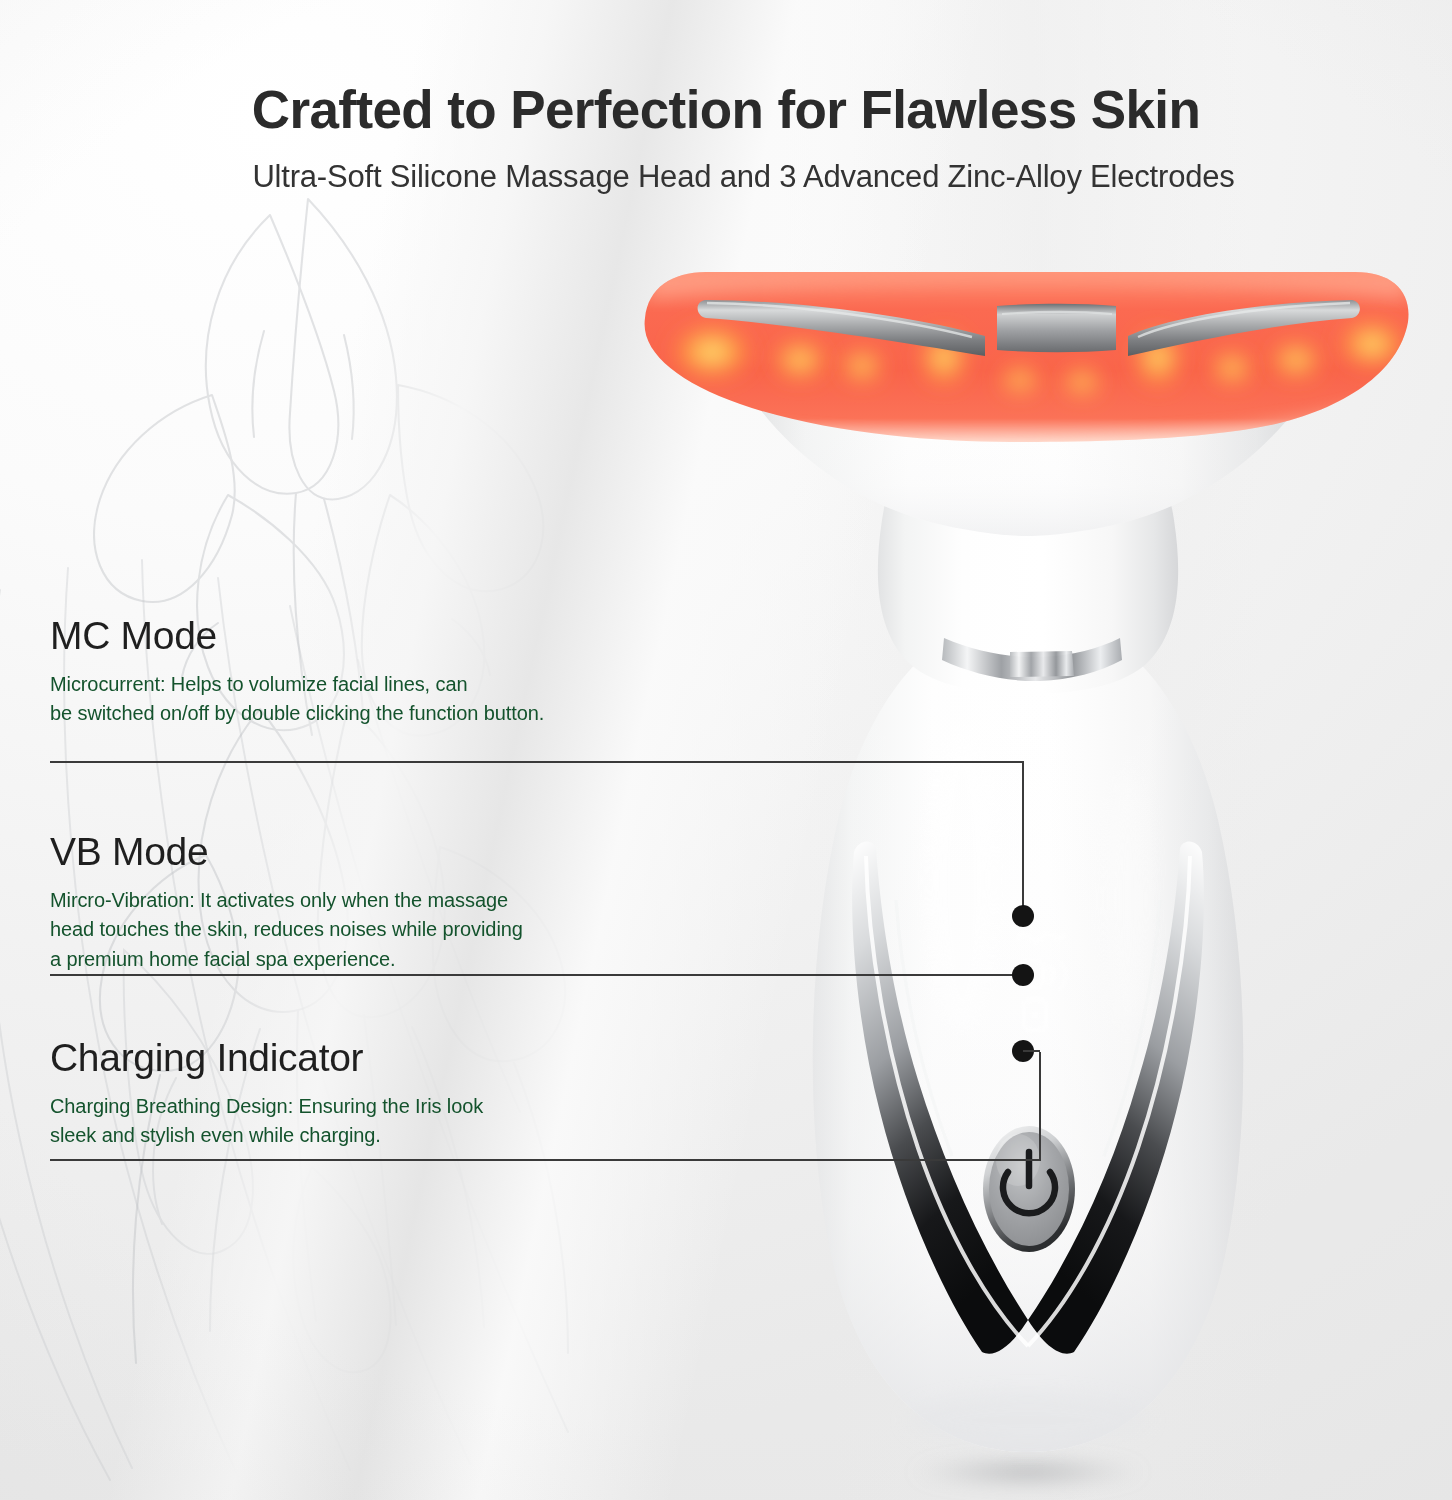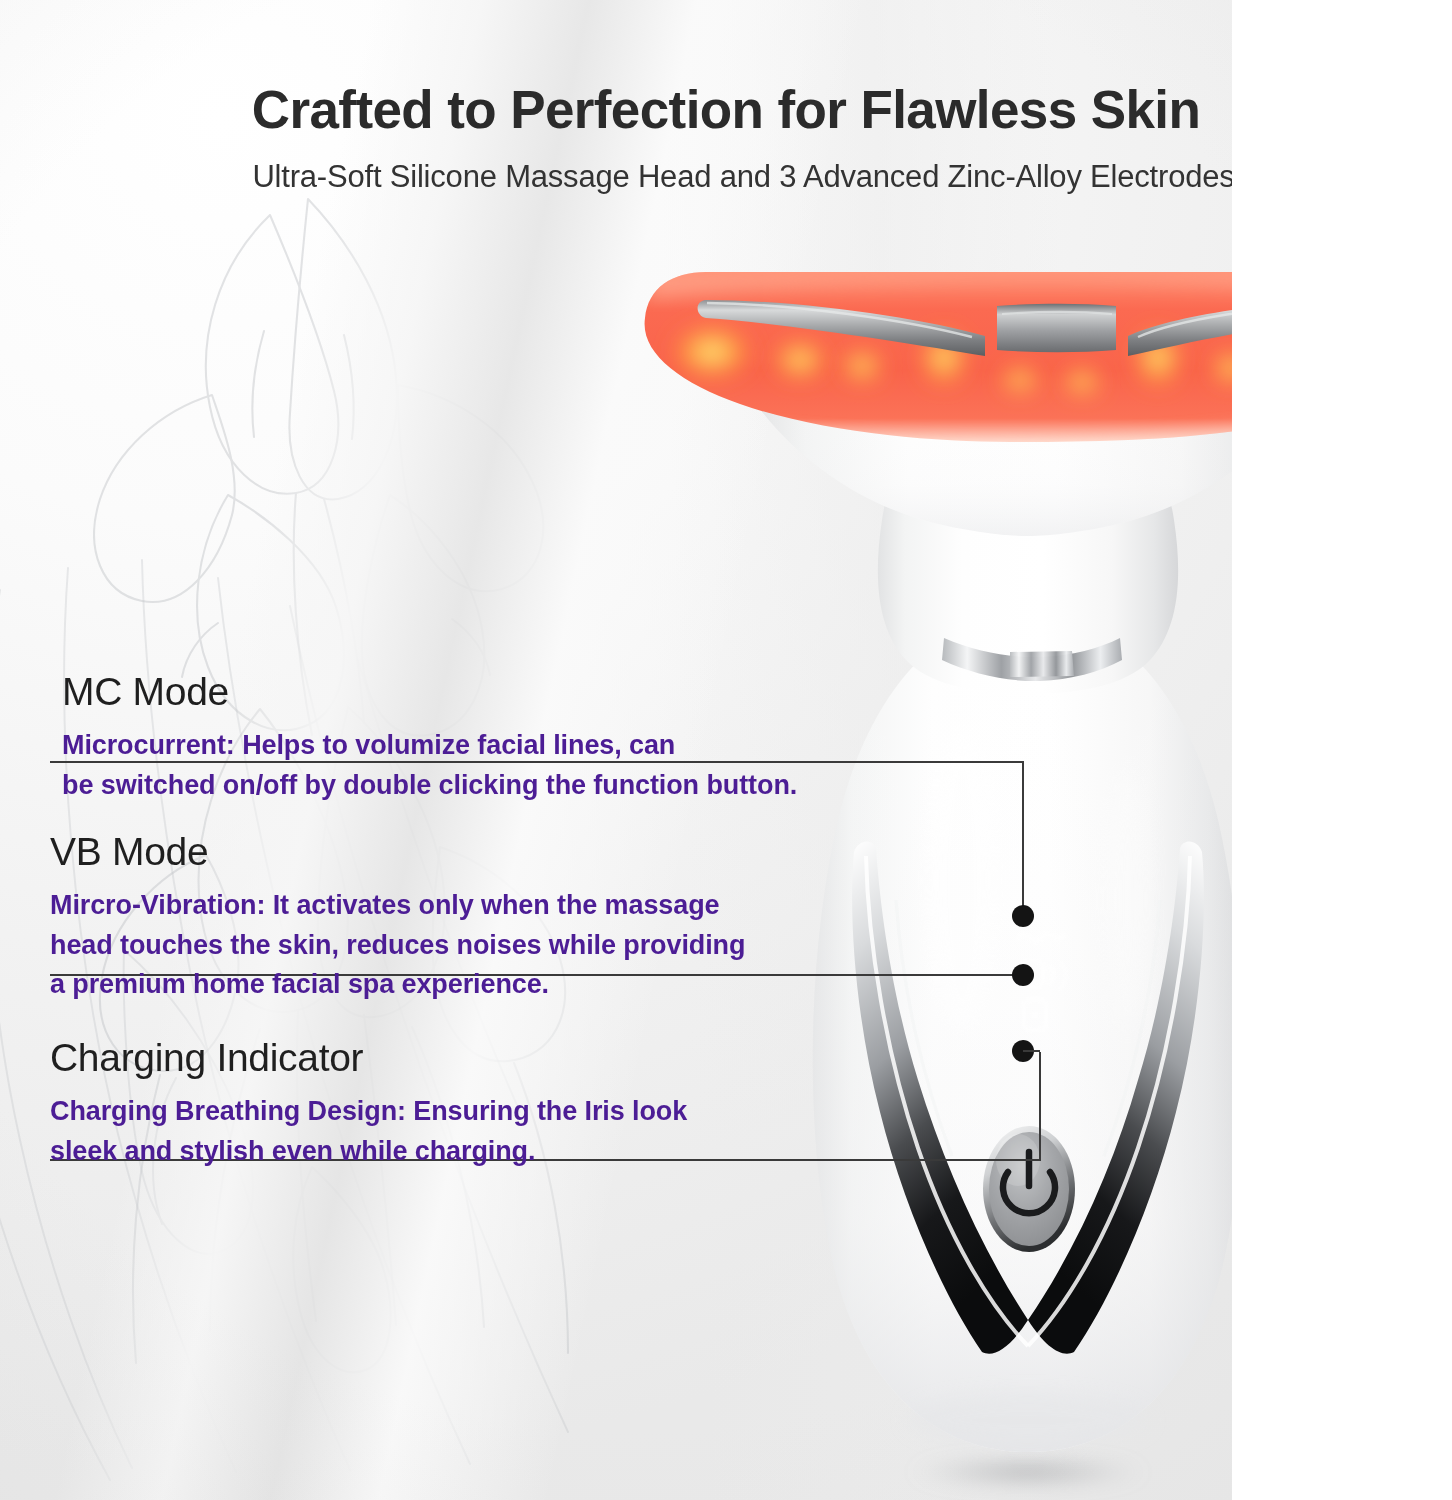--- a/index.html
+++ b/index.html
@@ -1,21 +1,21 @@
 <!DOCTYPE html>
 <html><head>
 <meta charset="utf-8">
 <style>
   html,body{margin:0;padding:0;}
   body{
     width:1452px;height:1500px;overflow:hidden;position:relative;
     font-family:"Liberation Sans", sans-serif;
     background:#ffffff;
   }
-  #stage{position:absolute;inset:0;width:1232px;height:1500px;overflow:hidden;}
+  #stage{position:absolute;inset:0;width:1452px;height:1500px;overflow:hidden;}
 
   
   .bg-base{
     position:absolute;inset:0;
     background:
       radial-gradient(120% 90% at 18% 8%, #ffffff 0%, #fbfbfb 30%, #f2f2f2 62%, #e9e9e9 100%);
   }
   .bg-sheen{
     position:absolute;inset:0;
     background:
@@ -46,24 +46,24 @@
   }
 
   
   .feature{position:absolute;}
   .feature h2{
     margin:0;font-size:39px;font-weight:400;color:#1f1f1f;
     letter-spacing:-.3px;line-height:1.05;
   }
   .feature p{
     margin:0;padding-top:13px;
-    font-size:27px;font-weight:700;color:#4c1d95;
+    font-size:20px;font-weight:400;color:#14532d;
     line-height:1.47;letter-spacing:-.1px;white-space:pre-line;
   }
-  #feat-mc{left:50px;top:672px;margin-left:12px;}
+  #feat-mc{left:50px;top:616px;}
   #feat-vb{left:50px;top:832px;}
   #feat-ch{left:50px;top:1038px;}
 
   
   .callout-svg{position:absolute;left:0;top:0;width:1452px;height:1500px;pointer-events:none;}
 
   
   .device{position:absolute;left:0;top:0;width:1452px;height:1500px;}
 </style>
 </head>

